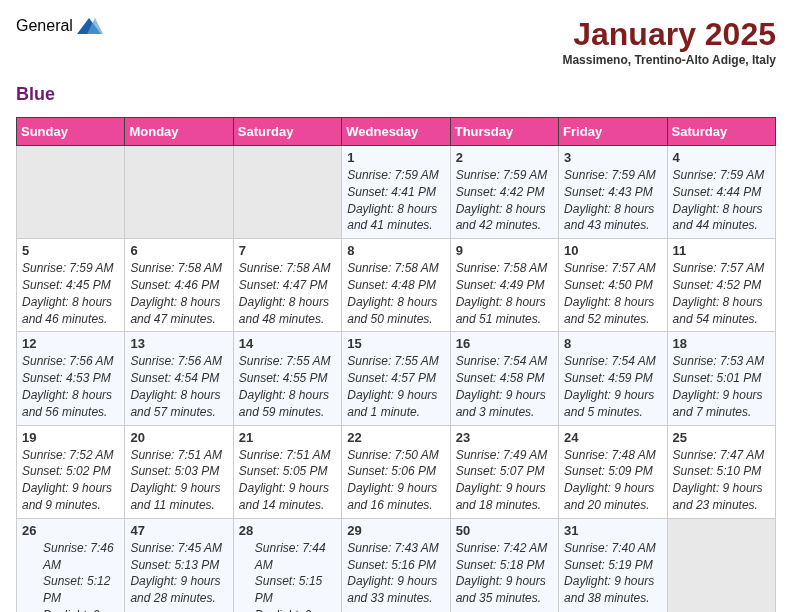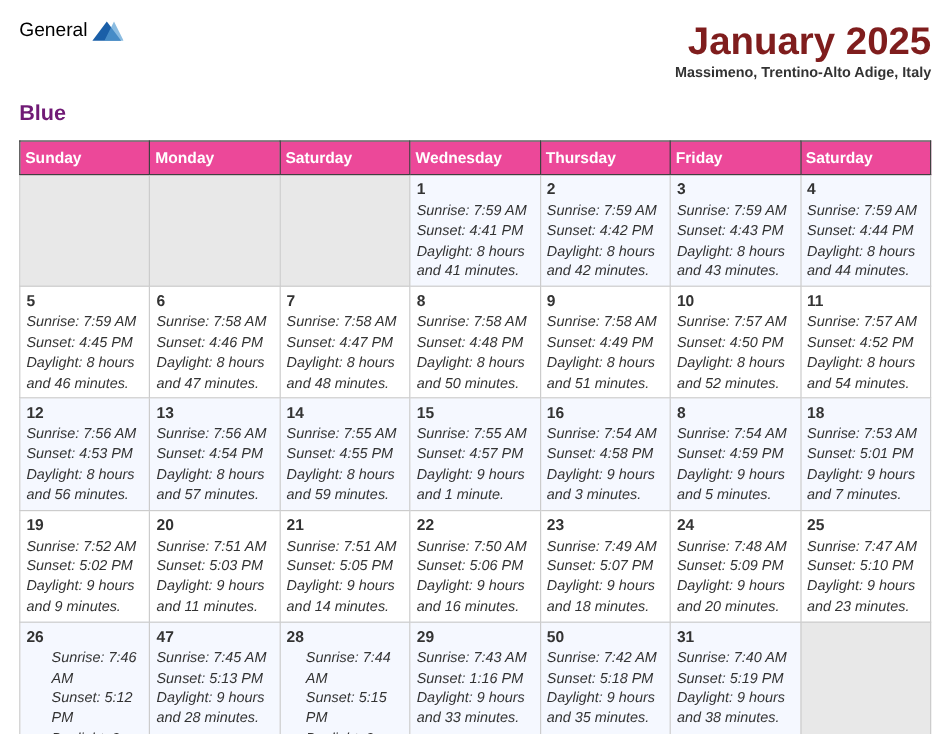--- a/index.html
+++ b/index.html
@@ -298,21 +298,21 @@
         </td>
         <td>
           <span class="day-number">28</span>
           <div class="day-info" style="white-space: pre-line; margin-left: 16px;">Sunrise: 7:44 AM
 Sunset: 5:15 PM
 Daylight: 9 hours and 30 minutes.</div>
         </td>
         <td>
           <span class="day-number">29</span>
           <div class="day-info" style="white-space: pre-line;">Sunrise: 7:43 AM
-Sunset: 1:16 PM
+Sunset: 5:16 PM
 Daylight: 9 hours and 33 minutes.</div>
         </td>
         <td>
           <span class="day-number">50</span>
           <div class="day-info" style="white-space: pre-line;">Sunrise: 7:42 AM
 Sunset: 5:18 PM
 Daylight: 9 hours and 35 minutes.</div>
         </td>
         <td>
           <span class="day-number">31</span>

